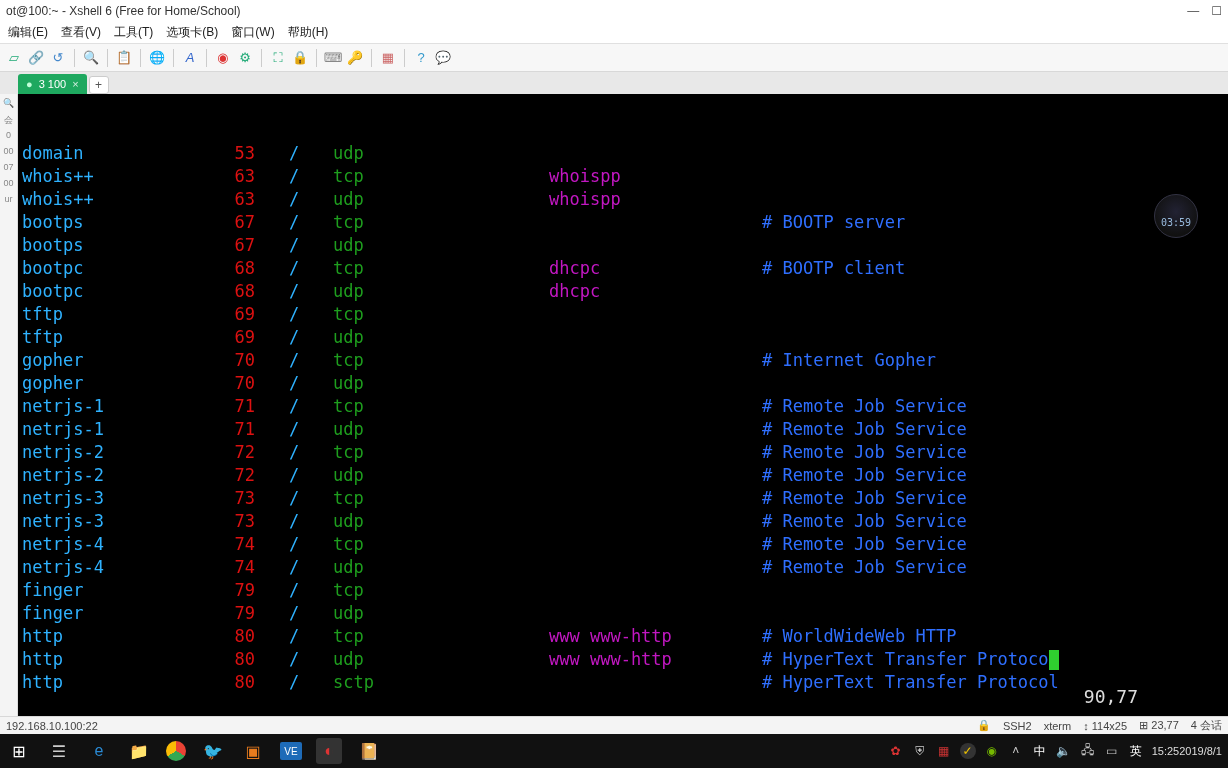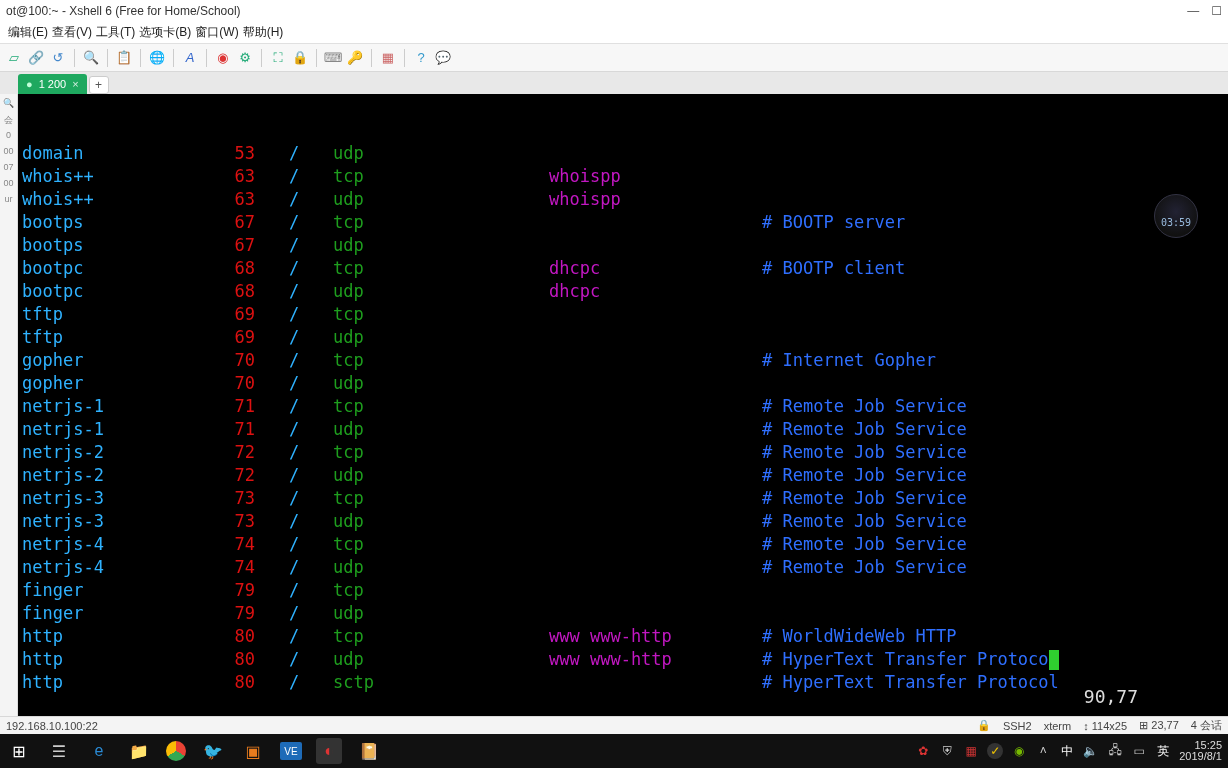--- a/index.html
+++ b/index.html
@@ -12,21 +12,21 @@
   display: flex; flex-direction: column;
 }
 .titlebar {
   height: 22px; background: #fff;
   display: flex; align-items: center; justify-content: space-between;
   padding: 0 6px; font-size: 12px; color: #333; gap: 24px;
 }
 .titlebar .wincontrols { display: flex; gap: 12px; color: #555; }
 .menubar {
   height: 22px; background: #fff;
-  display: flex; align-items: center; gap: 4px;
+  display: flex; align-items: center; gap: 13px;
   padding: 0 8px; font-size: 12px; color: #222;
   border-bottom: 1px solid #e0e0e0;
 }
 .toolbar {
   height: 28px; background: #f7f7f7;
   display: flex; align-items: center; gap: 6px;
   padding: 0 6px; border-bottom: 1px solid #d8d8d8;
 }
 .tb-icon { width: 16px; height: 16px; display:inline-flex; align-items:center; justify-content:center; font-size:13px; }
 .tb-sep { width:1px; height:18px; background:#ccc; margin:0 2px; }
@@ -81,21 +81,21 @@
 }
 .status-right { display:flex; gap:12px; align-items:center; }
 .taskbar {
   height:34px; background:#111; display:flex; align-items:center;
   justify-content:space-between; padding:0 6px; color:#ddd;
 }
 .taskbar-left { display:flex; align-items:center; gap:14px; }
 .taskbar-right{ display:flex; align-items:center; gap:8px; font-size:11px; }
 .task-icon { width:26px; height:26px; display:flex; align-items:center; justify-content:center; font-size:16px; }
 .tray-icon { width:16px; height:16px; display:flex; align-items:center; justify-content:center; font-size:12px; }
-.clockblock { display:flex; flex-direction:column; align-items:flex-end; line-height:1; }
+.clockblock { display:flex; flex-direction:row; align-items:flex-end; line-height:1; }
 </style>
 </head>
 <body>
 
 <div class="titlebar">
   <span>ot@100:~ - Xshell 6 (Free for Home/School)</span>
   <div class="wincontrols">
     <span>—</span>
     <span>☐</span>
   </div>
@@ -134,21 +134,21 @@
   <span class="tb-sep"></span>
   <span class="tb-icon" style="color:#c66;">▦</span>
   <span class="tb-sep"></span>
   <span class="tb-icon" style="color:#39c;">?</span>
   <span class="tb-icon" style="color:#999;">💬</span>
 </div>
 
 <div class="tabstrip">
   <div class="tab">
     <span style="color:#bfffd8;">●</span>
-    <span>1 200</span>
+    <span>3 100</span>
     <span style="opacity:.8;">×</span>
   </div>
   <div class="tab-add">+</div>
 </div>
 
 <div class="workarea">
   <div class="leftgutter">
     <div>🔍</div>
     <div>会</div>
     <div>0</div>

